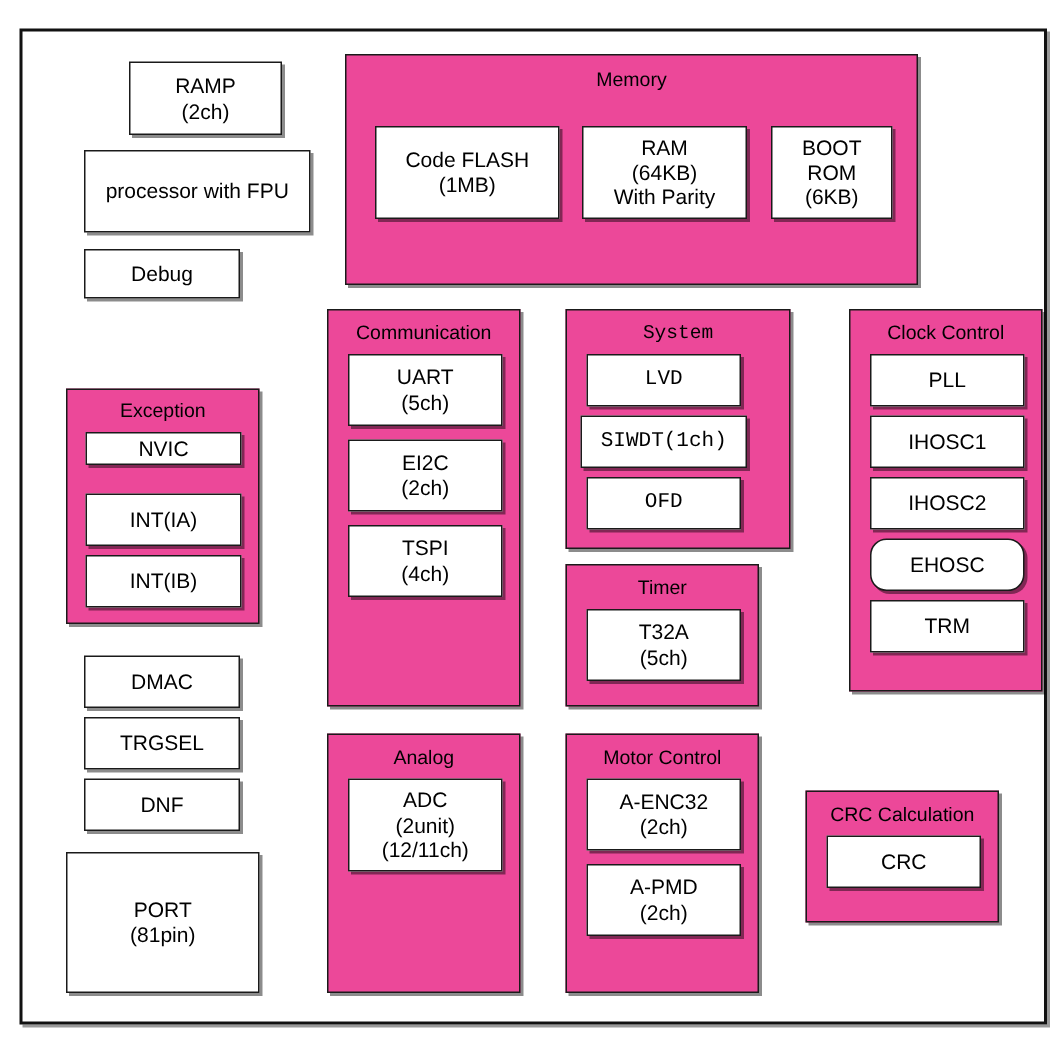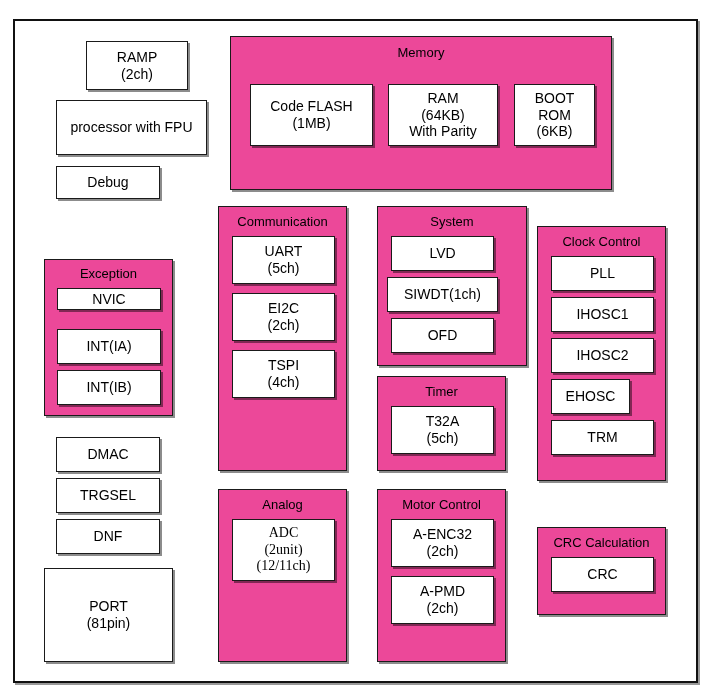--- a/index.html
+++ b/index.html
@@ -143,63 +143,63 @@
     <div class="box" style="left:13px; top:86px; width:103px; height:48px;">
       <span class="leaf-line fs14">EI2C</span>
       <span class="leaf-line fs14">(2ch)</span>
     </div>
     <div class="box" style="left:13px; top:143px; width:103px; height:48px;">
       <span class="leaf-line fs14">TSPI</span>
       <span class="leaf-line fs14">(4ch)</span>
     </div>
   </div>
 
-  <div class="group" style="left:377px; top:206px; width:150px; height:160px;">
+  <div class="group" style="left:377px; top:206px; width:150px; height:160px;font-family:Liberation Mono, monospace;">
     <div class="group-title" style="top:8px;">System</div>
     <div class="box" style="left:13px; top:29px; width:103px; height:35px;">
       <span class="leaf-line fs14">LVD</span>
     </div>
     <div class="box" style="left:9px; top:70px; width:111px; height:35px;">
       <span class="leaf-line fs14">SIWDT(1ch)</span>
     </div>
     <div class="box" style="left:13px; top:111px; width:103px; height:35px;">
       <span class="leaf-line fs14">OFD</span>
     </div>
   </div>
 
   <div class="group" style="left:377px; top:376px; width:129px; height:95px;">
     <div class="group-title" style="top:8px;">Timer</div>
     <div class="box" style="left:13px; top:29px; width:103px; height:48px;">
       <span class="leaf-line fs14">T32A</span>
       <span class="leaf-line fs14">(5ch)</span>
     </div>
   </div>
 
-  <div class="group" style="left:537px; top:206px; width:129px; height:255px;margin-top:20px;">
+  <div class="group" style="left:566px; top:206px; width:129px; height:255px;">
     <div class="group-title" style="top:8px;">Clock Control</div>
     <div class="box" style="left:13px; top:29px; width:103px; height:35px;">
       <span class="leaf-line fs14">PLL</span>
     </div>
     <div class="box" style="left:13px; top:70px; width:103px; height:35px;">
       <span class="leaf-line fs14">IHOSC1</span>
     </div>
     <div class="box" style="left:13px; top:111px; width:103px; height:35px;">
       <span class="leaf-line fs14">IHOSC2</span>
     </div>
-    <div class="box" style="left:13px; top:152px; width:79px; height:35px;">
+    <div class="box" style="left:13px; top:152px; width:103px; height:35px;border-radius:11px;">
       <span class="leaf-line fs14">EHOSC</span>
     </div>
     <div class="box" style="left:13px; top:193px; width:103px; height:35px;">
       <span class="leaf-line fs14">TRM</span>
     </div>
   </div>
 
   <div class="group" style="left:218px; top:489px; width:129px; height:173px;">
     <div class="group-title" style="top:8px;">Analog</div>
-    <div class="box" style="left:13px; top:29px; width:103px; height:62px;font-family:Liberation Serif, serif;">
+    <div class="box" style="left:13px; top:29px; width:103px; height:62px;">
       <span class="leaf-line fs14">ADC</span>
       <span class="leaf-line fs14">(2unit)</span>
       <span class="leaf-line fs14">(12/11ch)</span>
     </div>
   </div>
 
   <div class="group" style="left:377px; top:489px; width:129px; height:173px;">
     <div class="group-title" style="top:8px;">Motor Control</div>
     <div class="box" style="left:13px; top:29px; width:103px; height:48px;">
       <span class="leaf-line fs14">A-ENC32</span>

